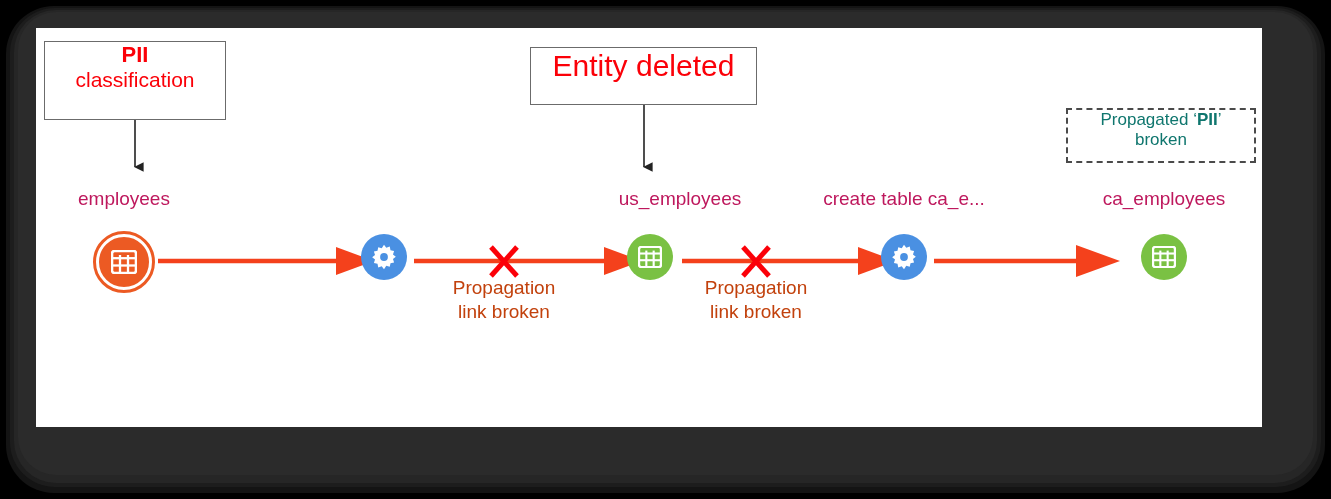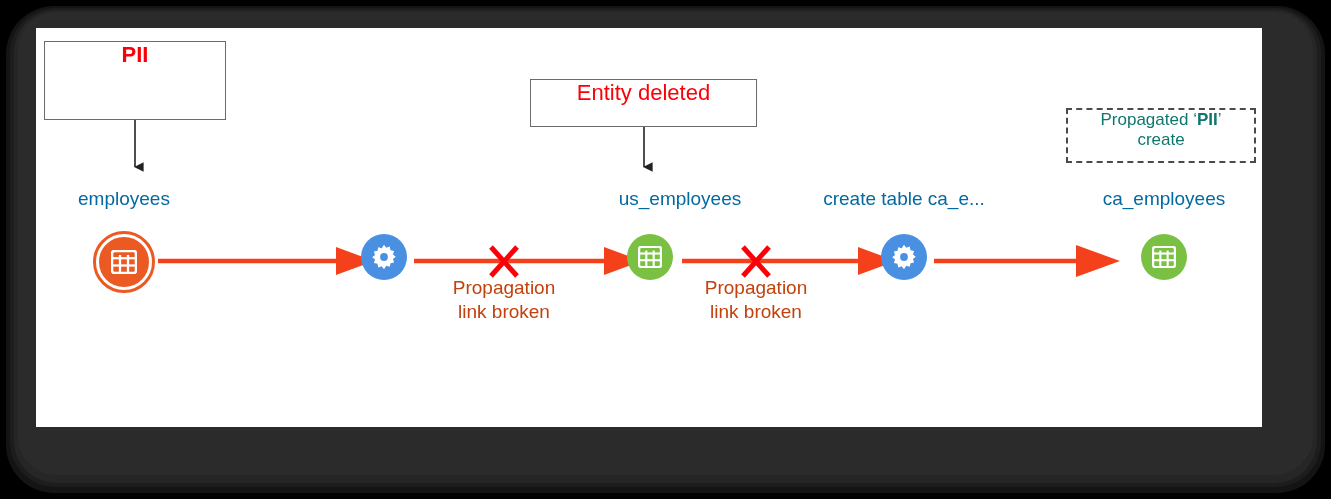--- a/index.html
+++ b/index.html
@@ -64,39 +64,38 @@
   .callout-pii {
     left: 8px; top: 13px;
     width: 182px; height: 79px;
     font-size: 21px;
   }
   .callout-pii .l1 { font-weight: bold; font-size: 22px; }
   .callout-pii .l2 { font-weight: normal; font-size: 21px; }
 
   .callout-entity {
     left: 494px; top: 19px;
-    width: 227px; height: 48px;
-    font-size: 22px;
-    margin-top: 32px;
+    width: 227px; height: 58px;
+    font-size: 30px;
   }
 
   .callout-removed {
     left: 1030px; top: 80px;
     width: 190px; height: 55px;
     color: #0f766e;
     font-size: 17px;
     border: 2px dashed #4a4a4a;
     border-style: dashed;
   }
   .callout-removed .b { font-weight: bold; }
 
   
   .node-label {
     position: absolute;
-    color: #0369a1;
+    color: #be185d;
     font-size: 19px;
     white-space: nowrap;
     text-align: center;
     transform: translateX(-50%);
     top: 160px;
   }
 
   
   .node {
     position: absolute;
@@ -187,31 +186,32 @@
       </g>
 
       <g>
         <line x1="898" y1="233" x2="1040" y2="233" stroke="#f4411c" stroke-width="4.5"></line>
         <polygon points="1040,217 1084,233 1040,249" fill="#f4411c"></polygon>
       </g>
     </svg>
 
     <div class="callout callout-solid callout-red callout-pii">
       <span class="l1">PII</span>
+      <span class="l2">classification</span>
     </div>
 
     <div class="callout callout-solid callout-red callout-entity">
       <span>Entity deleted</span>
     </div>
 
     <div class="callout callout-removed">
       <span>
         <span>Propagated ‘</span><span class="b">PII</span><span>’</span>
       </span>
-      <span>create</span>
+      <span>broken</span>
     </div>
 
     <div class="node-label" style="left:88px">employees</div>
     <div class="node-label" style="left:644px">us_employees</div>
     <div class="node-label" style="left:1128px">ca_employees</div>
     <div class="node-label" style="left:868px">create table ca_e...</div>
 
     <div class="node" style="left:88px">
       <div class="node-circle node-orange">
         <svg width="26" height="24" viewBox="0 0 26 24">

